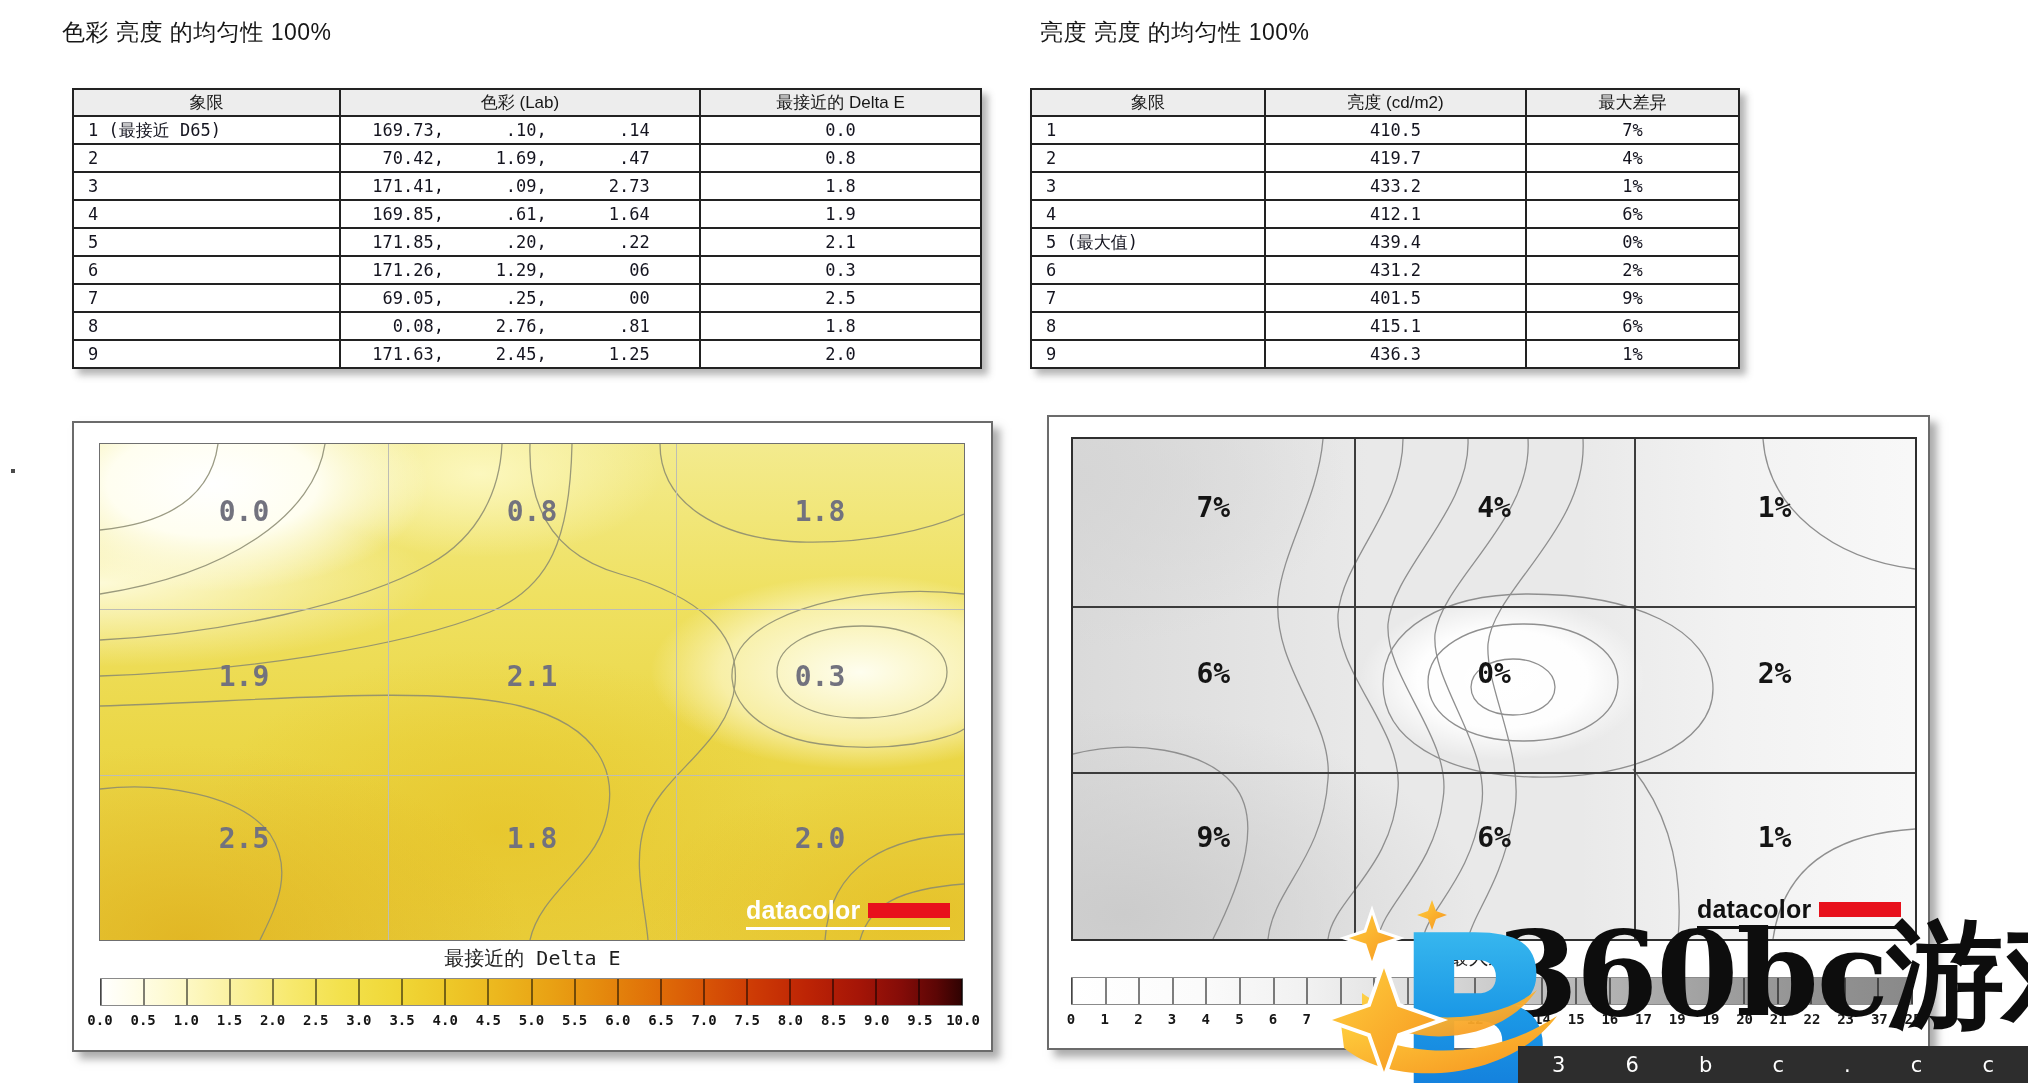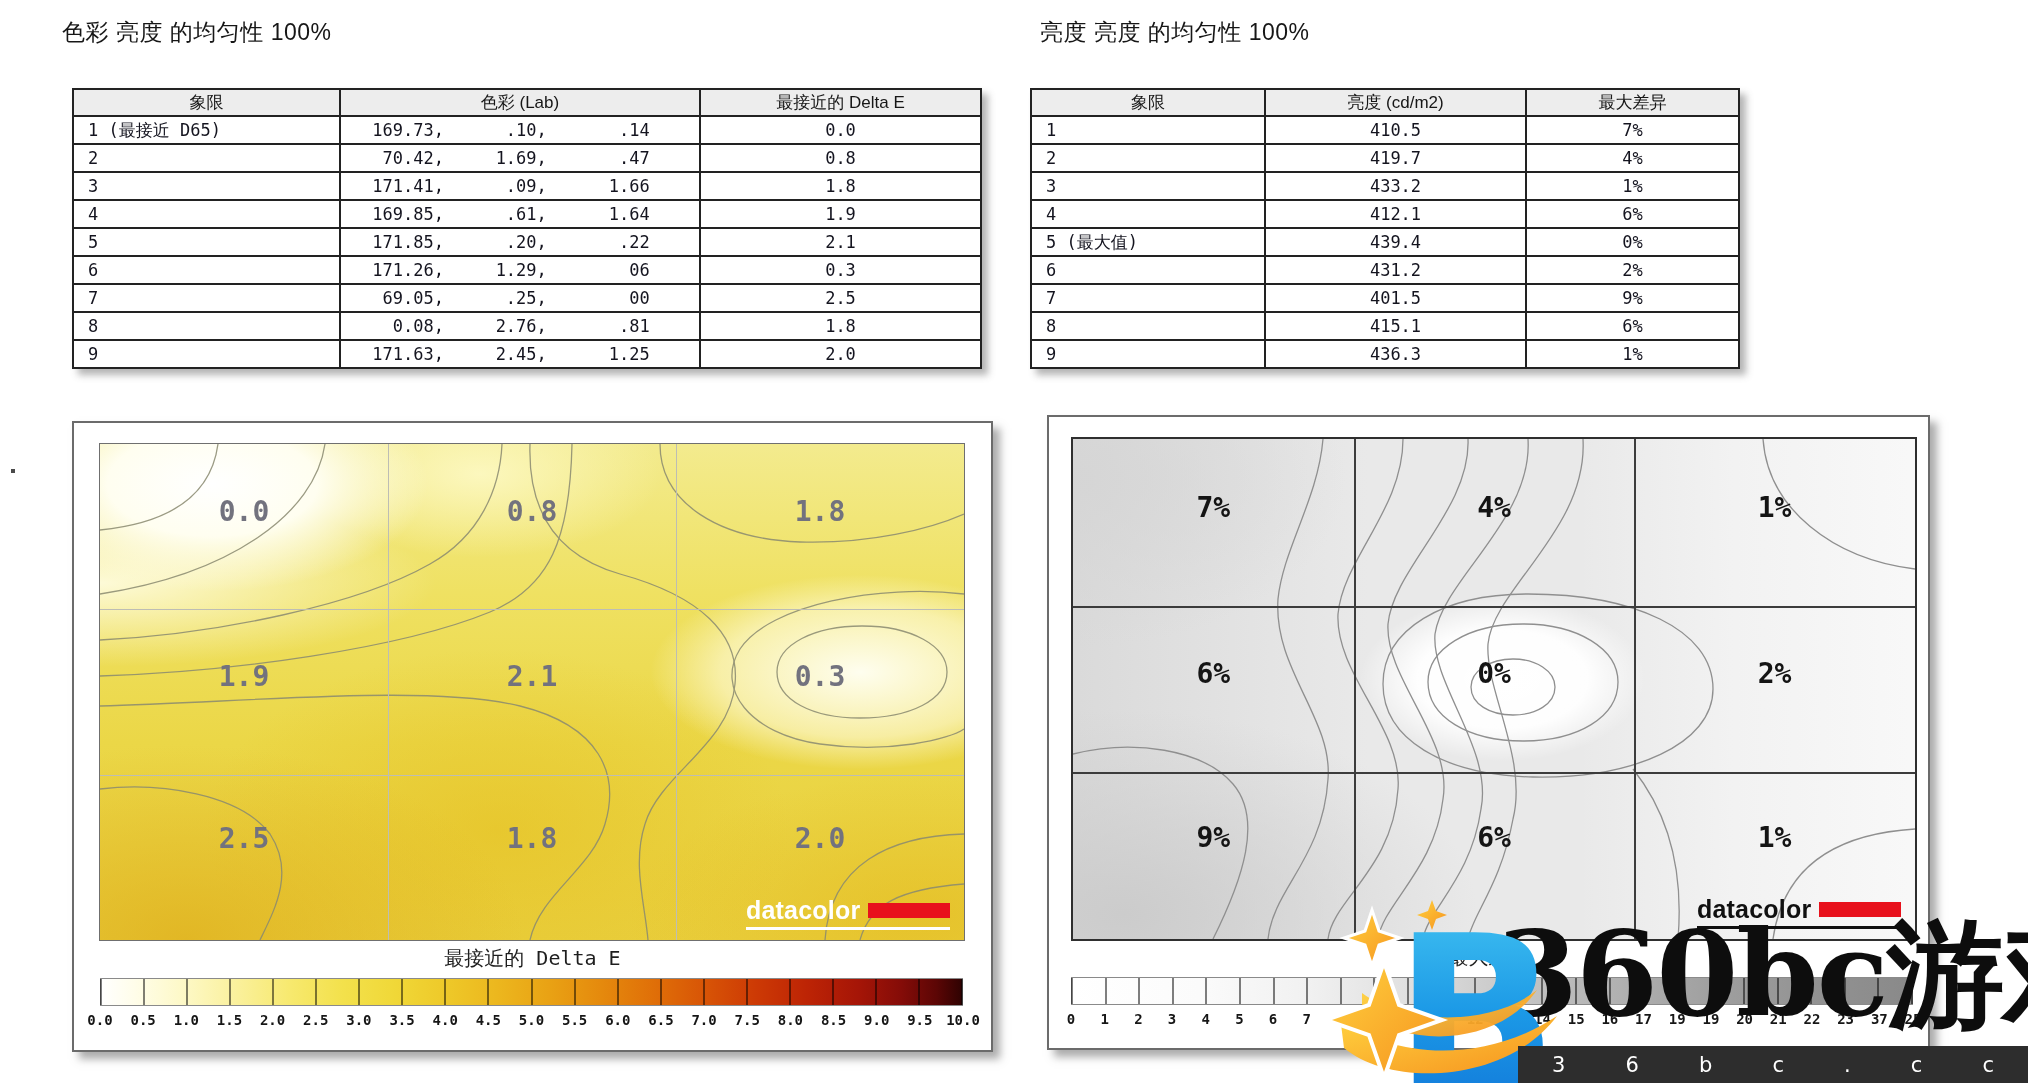--- a/index.html
+++ b/index.html
@@ -138,21 +138,21 @@
           <td class="labcell"><span class="labseg">169.73,</span><span class="labseg">.10,</span><span class="labseg">.14</span></td>
           <td class="cell-center">0.0</td>
         </tr>
         <tr>
           <td class="cell-quadrant">2</td>
           <td class="labcell"><span class="labseg">70.42,</span><span class="labseg">1.69,</span><span class="labseg">.47</span></td>
           <td class="cell-center">0.8</td>
         </tr>
         <tr>
           <td class="cell-quadrant">3</td>
-          <td class="labcell"><span class="labseg">171.41,</span><span class="labseg">.09,</span><span class="labseg">1.66</span></td>
+          <td class="labcell"><span class="labseg">171.41,</span><span class="labseg">.09,</span><span class="labseg">2.73</span></td>
           <td class="cell-center">1.8</td>
         </tr>
         <tr>
           <td class="cell-quadrant">4</td>
           <td class="labcell"><span class="labseg">169.85,</span><span class="labseg">.61,</span><span class="labseg">1.64</span></td>
           <td class="cell-center">1.9</td>
         </tr>
         <tr>
           <td class="cell-quadrant">5</td>
           <td class="labcell"><span class="labseg">171.85,</span><span class="labseg">.20,</span><span class="labseg">.22</span></td>

